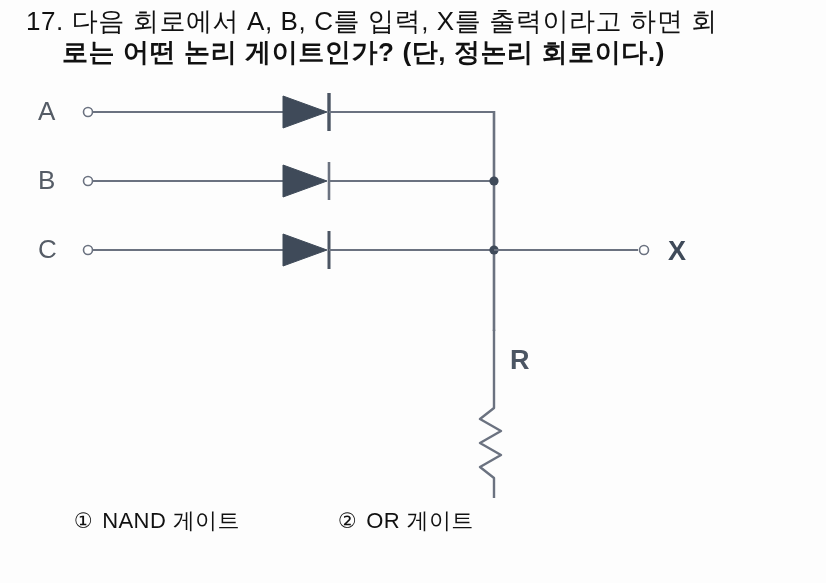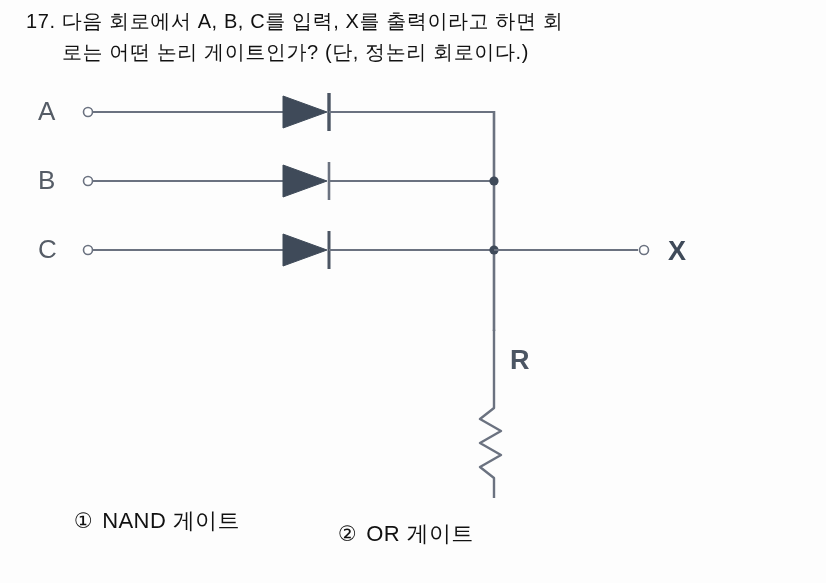--- a/index.html
+++ b/index.html
@@ -20,28 +20,28 @@
 
   
   .question-block {
     position: absolute;
     left: 26px;
     top: 6px;
     width: 790px;
   }
   .q-line {
     display: block;
-    font-size: 20px;
+    font-size: 26px;
     line-height: 31px;
     letter-spacing: 0.6px;
     white-space: nowrap;
     color: #111111;
   }
   .q-line-1 { text-indent: 0; }
-  .q-line-2 { padding-left: 36px; }
+  .q-line-2 { padding-left: 36px; font-weight: bold; }
 
   
   .circuit {
     position: absolute;
     left: 0;
     top: 78px;
     width: 826px;
     height: 420px;
   }
   .circuit svg { display: block; }
@@ -64,21 +64,21 @@
     white-space: nowrap;
     color: #111111;
     letter-spacing: 0.4px;
   }
   .choice .marker {
     display: inline-block;
     margin-right: 9px;
     font-size: 21px;
   }
   .col-left  { left: 74px; }
-  .col-right { left: 338px; margin-top: 13px; }
+  .col-right { left: 338px; }
 </style>
 </head>
 <body>
 
 <div class="question-block">
   <span class="q-line q-line-1">17. 다음 회로에서 A, B, C를 입력, X를 출력이라고 하면 회</span>
   <span class="q-line q-line-2">로는 어떤 논리 게이트인가? (단, 정논리 회로이다.)</span>
 </div>
 
 <div class="circuit">

